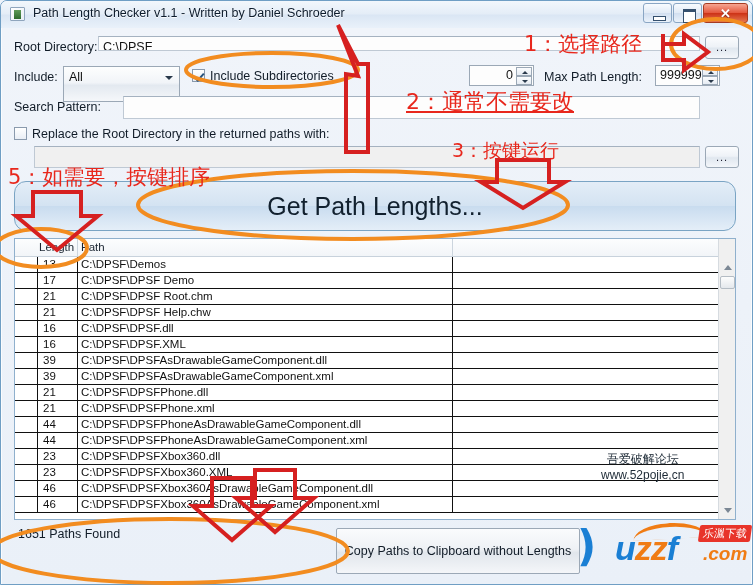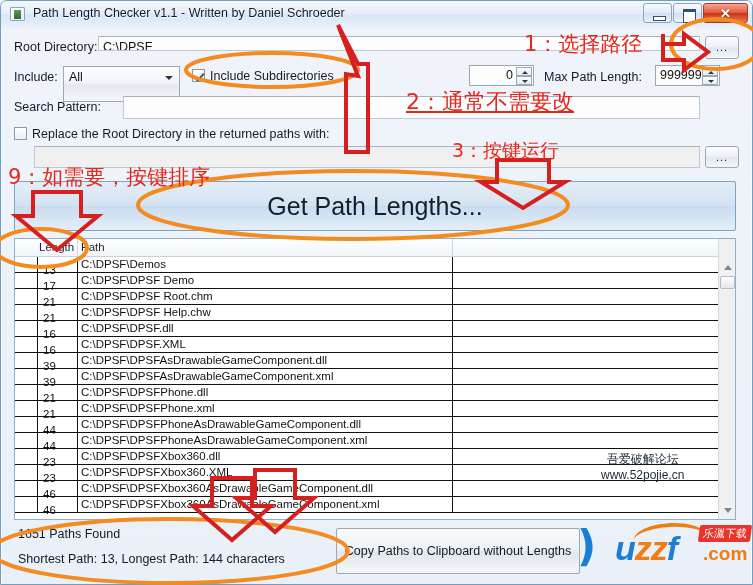--- a/index.html
+++ b/index.html
@@ -166,21 +166,21 @@
   }
   .spin .up::after { border-bottom:3px solid #2a3a4c; }
   .spin .dn::after { border-top:3px solid #2a3a4c; }
 
   
   .bigbtn {
     position:absolute;
     left: 12px; top: 181px;
     width: 722px; height: 50px;
     border: 1px solid #7aa4c4;
-    border-radius: 2px;
+    border-radius: 12px;
     background: linear-gradient(to bottom,#e3edf7 0%,#d4e3f2 49%,#c9dcef 51%,#e4eef8 100%);
     font-size: 25px; color: #11202e;
     text-align: center;
     line-height: 48px;
   }
 
   
   .grid {
     position:absolute;
     left: 12px; top: 238px;
@@ -200,21 +200,21 @@
   .grid-head .div1 { position:absolute; left:62px; top:0; width:1px; height:18px; background:#ccd5de;}
   .grid-head .div2 { position:absolute; left:437px; top:0; width:1px; height:18px; background:#ccd5de;}
 
   .rows { position:absolute; left:0; top:18px; width:722px; }
   .row {
     position:relative; height:16px;
     border-bottom:1px solid #111;
     font-size:11.5px; color:#111;
   }
   .row .cell-sel { position:absolute; left:0; top:0; width:23px; height:15px; border-right:1px solid #111; }
-  .row .cell-len { position:absolute; left:28px; top:7px; }
+  .row .cell-len { position:absolute; left:28px; top:1px; }
   .row .cell-div { position:absolute; left:62px; top:0; width:1px; height:15px; background:#111; }
   .row .cell-path{ position:absolute; left:66px; top:1px; white-space:nowrap; }
   .row .cell-div2{ position:absolute; left:437px; top:0; width:1px; height:15px; background:#111; }
 
   .vscroll {
     position:absolute; right:0; top:0; width:17px; height:280px;
     background:#f0f0f0; border-left:1px solid #d6dbe0;
   }
   .vscroll .arrowtop, .vscroll .arrowbot {
     position:absolute; left:0; width:17px; height:17px; background:#f0f0f0;
@@ -268,21 +268,21 @@
     position:absolute; left:38px; top:8px;
     font-size:34px; font-weight:bold; font-style:italic;
     letter-spacing:-1px;
     font-family:"Liberation Sans", sans-serif;
   }
   .uzzf .u { color:#1a7fd4; }
   .uzzf .zz { color:#f07c14; }
   .uzzf .f { color:#1a7fd4; }
   .uzzf .dotcom {
     position:absolute; left:126px; top:22px;
-    font-size:19px; font-weight:bold; color:#f07c14;
+    font-size:19px; font-weight:bold; font-style:italic; color:#f07c14;
   }
   .uzzf .cn {
     position:absolute; left:122px; top:4px;
     background:#e8342a; color:#fff; font-size:11px; padding:1px 4px;
     border-radius:2px; white-space:nowrap;
     transform: skewX(-8deg);
   }
   .uzzf .swoosh {
     position:absolute; left:56px; top:2px; width:74px; height:16px;
     border-top:4px solid #f07c14;
@@ -491,21 +491,20 @@
       </div>
       <div class="vscroll">
         <div class="arrowtop"></div>
         <div class="thumb"></div>
         <div class="arrowbot"></div>
       </div>
     </div>
 
     <div class="status" style="top:494px;">
       <div class="st1">1651 Paths Found</div>
-      <div class="st2">Shortest Path: 13, Longest Path: 144 characters</div>
       <div class="copybtn">Copy Paths to Clipboard without Lengths</div>
     </div>
 
     <div class="uzzf" style="top:493px;">
       <div class="wave">)</div>
       <div class="swoosh"></div>
       <div class="word"><span class="u">u</span><span class="zz">zz</span><span class="f">f</span></div>
       <div class="dotcom">.com</div>
       <div class="cn">乐湚下载</div>
     </div>
@@ -534,16 +533,16 @@
 
     <path d="M 212 478 L 212 506 L 193 506 L 232 540 L 271 506 L 252 506 L 252 478 Z" fill="none" stroke="#d62020" stroke-width="4" stroke-linejoin="miter"></path>
 
     <path d="M 255 470 L 255 498 L 236 498 L 275 532 L 314 498 L 295 498 L 295 470 Z" fill="none" stroke="#d62020" stroke-width="4" stroke-linejoin="miter"></path>
   </svg>
 
   <div class="anno">
     <div class="anno-txt" style="left:524px; top:30px; font-size:21px;">1：选择路径</div>
     <div class="anno-txt" style="left:406px; top:87px; font-size:22px;text-decoration:underline;">2：通常不需要改</div>
     <div class="anno-txt" style="left:452px; top:138px; font-size:19px;">3：按键运行</div>
-    <div class="anno-txt" style="left:8px; top:163px; font-size:21px;">9：如需要，按键排序</div>
+    <div class="anno-txt" style="left:8px; top:163px; font-size:21px;">5：如需要，按键排序</div>
   </div>
 
 </div>
 
 </body></html>

